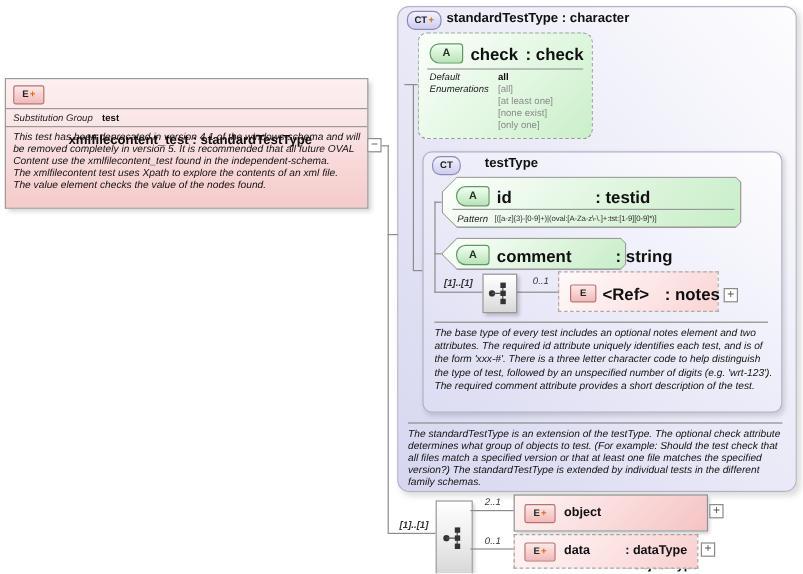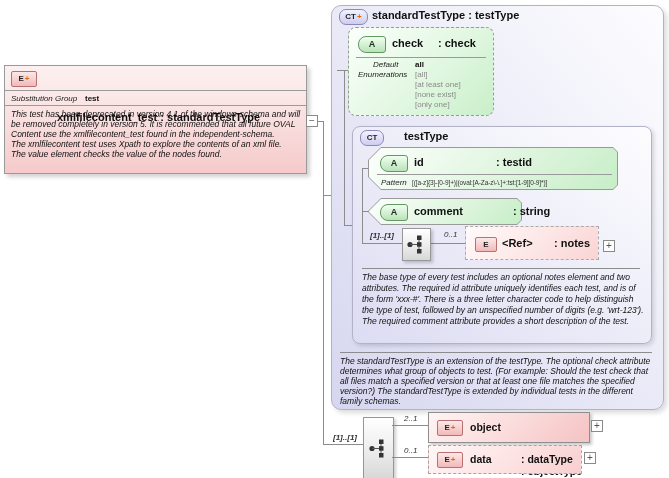--- a/index.html
+++ b/index.html
@@ -85,21 +85,21 @@
   }
   .plus-mark{color:#e0690f;font-weight:bold;margin-left:1px;}
   .expander{
     border:1px solid #8a8a8a;background:#ffffff;color:#555;
     display:flex;align-items:center;justify-content:center;
     font-size:10px;line-height:1;box-sizing:border-box;
   }
 
   
   .node-title{font-size:11px;font-weight:bold;color:#101010;white-space:nowrap;}
-  .member-name{font-size:11px;font-weight:bold;color:#101010;white-space:nowrap;}
+  .member-name{font-size:14px;font-weight:bold;color:#101010;white-space:nowrap;}
   .facet-label{font-size:8px;font-style:italic;color:#222;white-space:nowrap;}
   .facet-value{font-size:8px;font-weight:bold;color:#111;white-space:nowrap;}
   .enum-value{font-size:8px;color:#8a8a8a;white-space:nowrap;line-height:10px;}
   .occurs{font-size:8px;font-style:italic;font-weight:bold;color:#333;white-space:nowrap;}
   .occurs-light{font-size:8px;font-style:italic;color:#333;white-space:nowrap;}
   .desc{font-size:8.5px;font-style:italic;color:#111;line-height:10px;white-space:pre-line;}
   .desc-tt{font-size:8.5px;font-style:italic;color:#111;line-height:11px;}
   .pattern-val{font-size:6.5px;color:#333;white-space:nowrap;letter-spacing:-0.1px;}
   .sep{position:absolute;height:1px;background:#9a9a9a;}
 </style>
@@ -131,34 +131,34 @@
   <div class="vline" style="left:323px;top:121px;height:323px;"></div>
   <div class="hline" style="left:323px;top:195px;width:10px;"></div>
   <div class="hline" style="left:323px;top:444px;width:40px;"></div>
 
   <div class="abs big-container" style="left:331px;top:5px;width:331px;height:403px;"></div>
 
   <div class="abs icon-ct" style="left:339px;top:9px;width:27px;height:14px;">
     <span>CT</span>
       <span class="plus-mark">+</span>
   </div>
-  <div class="abs node-title" style="left:372px;top:9px;">standardTestType : testType</div>
+  <div class="abs node-title" style="left:372px;top:9px;">standardTestType : character</div>
 
   <div class="hline" style="left:337px;top:70px;width:11px;"></div>
   <div class="vline" style="left:344px;top:70px;height:155px;"></div>
   <div class="hline" style="left:344px;top:225px;width:8px;"></div>
 
   <div class="abs check-box" style="left:348px;top:27px;width:144px;height:87px;">
     <div class="abs icon-a" style="left:9px;top:8px;width:26px;height:15px;">
       <span>A</span>
     </div>
     <div class="abs member-name" style="left:43px;top:9px;">check</div>
     <div class="abs member-name" style="left:89px;top:9px;">: check</div>
     <div class="sep" style="left:7px;top:29px;width:130px;"></div>
-    <div class="abs facet-label" style="left:24px;top:32px;">Default</div>
+    <div class="abs facet-label" style="left:9px;top:32px;">Default</div>
     <div class="abs facet-value" style="left:66px;top:32px;">all</div>
     <div class="abs facet-label" style="left:9px;top:42px;">Enumerations</div>
     <div class="abs enum-value" style="left:66px;top:42px;">[all]</div>
     <div class="abs enum-value" style="left:66px;top:52px;">[at least one]</div>
     <div class="abs enum-value" style="left:66px;top:62px;">[none exist]</div>
     <div class="abs enum-value" style="left:66px;top:72px;">[only one]</div>
   </div>
 
   <div class="abs tt-container" style="left:352px;top:126px;width:298px;height:216px;"></div>
 

